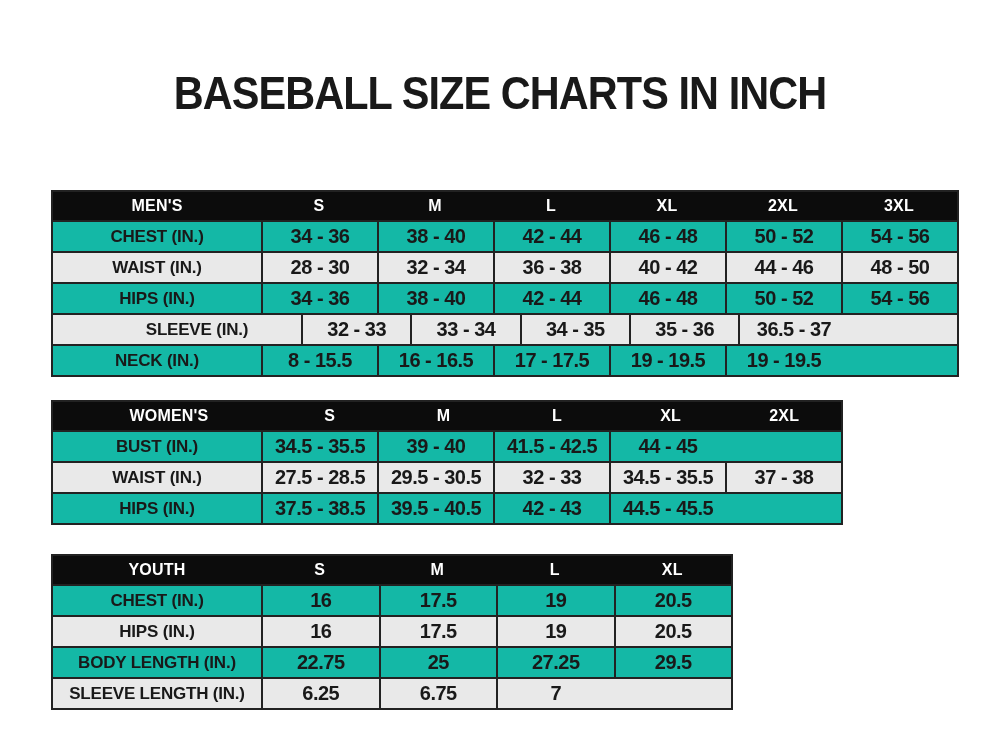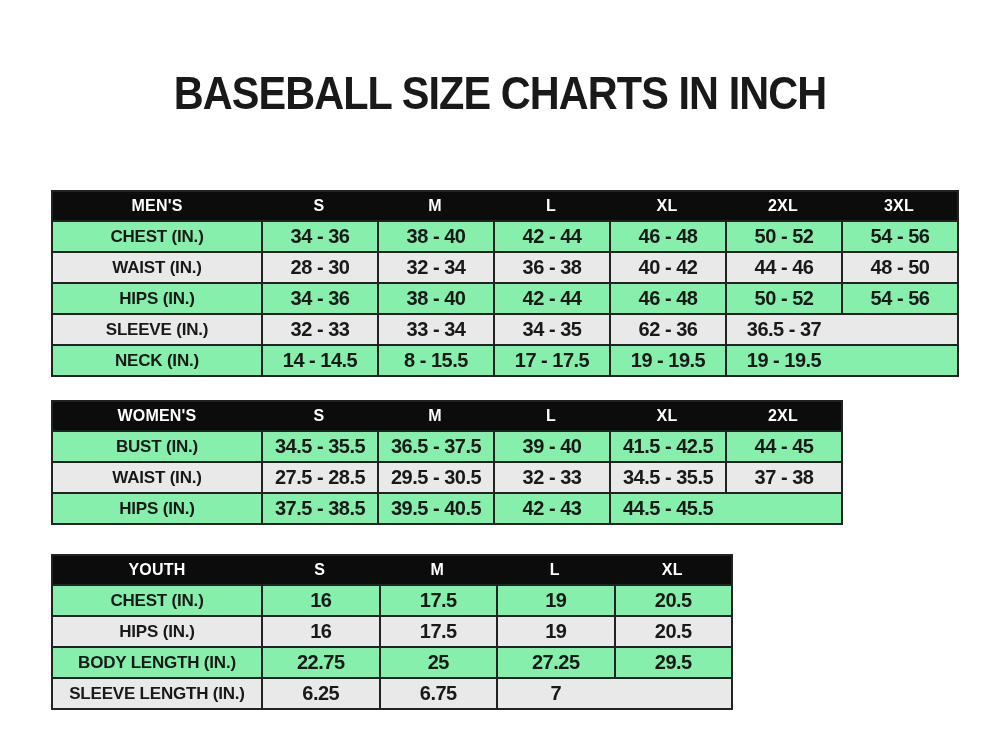--- a/index.html
+++ b/index.html
@@ -19,21 +19,21 @@
     white-space:nowrap;
   }
   .size-table{
     position:absolute;left:45px;border:2px solid var(--border);background:#fff;margin-left:6px;
   }
   .size-table.mens{top:190px;width:904px}
   .size-table.womens{top:400px;width:788px}
   .size-table.youth{top:554px;width:678px}
   .trow{display:grid}
   .trow.header{height:28px;background:var(--header-bg)}
-  .trow.data{height:29px;border-top:2px solid var(--border);background:#86efac}
+  .trow.data{height:29px;border-top:2px solid var(--border);background:#14b8a6}
   .trow.data.alt{background:var(--stripe)}
   .cell{
     display:flex;align-items:center;justify-content:center;
     white-space:nowrap;overflow:hidden;
   }
   .trow.data .cell + .cell{border-left:2px solid var(--border)}
   .hcell{color:var(--header-text);font-size:16px;font-weight:700;letter-spacing:.2px}
   .labelcell{font-size:17px;font-weight:700;color:var(--text);letter-spacing:-.2px}
   .valuecell{font-size:20px;font-weight:700;color:var(--text);letter-spacing:-.5px}
 </style>
@@ -73,50 +73,49 @@
         </div>
         <div class="trow data" style="grid-template-columns: 208px repeat(6, 1fr);">
           <div class="cell labelcell">HIPS (IN.)</div>
           <div class="cell valuecell">34 - 36</div>
           <div class="cell valuecell">38 - 40</div>
           <div class="cell valuecell">42 - 44</div>
           <div class="cell valuecell">46 - 48</div>
           <div class="cell valuecell">50 - 52</div>
           <div class="cell valuecell">54 - 56</div>
         </div>
-        <div class="trow data alt" style="grid-template-columns: 208px repeat(6, 1fr);">
+        <div class="trow data alt" style="grid-template-columns: 208px repeat(6, 1fr); padding-left: 40px;">
           <div class="cell labelcell">SLEEVE (IN.)</div>
           <div class="cell valuecell">32 - 33</div>
           <div class="cell valuecell">33 - 34</div>
           <div class="cell valuecell">34 - 35</div>
-          <div class="cell valuecell">62 - 36</div>
+          <div class="cell valuecell">35 - 36</div>
           <div class="cell valuecell">36.5 - 37</div>
         </div>
         <div class="trow data" style="grid-template-columns: 208px repeat(6, 1fr);">
           <div class="cell labelcell">NECK (IN.)</div>
-          <div class="cell valuecell">14 - 14.5</div>
           <div class="cell valuecell">8 - 15.5</div>
+          <div class="cell valuecell">16 - 16.5</div>
           <div class="cell valuecell">17 - 17.5</div>
           <div class="cell valuecell">19 - 19.5</div>
           <div class="cell valuecell">19 - 19.5</div>
         </div>
       </div>
       <div class="size-table womens">
-        <div class="trow header" style="grid-template-columns: 208px repeat(5, 1fr);">
+        <div class="trow header" style="grid-template-columns: 208px repeat(5, 1fr); padding-left: 12px;">
           <div class="cell hcell">WOMEN'S</div>
           <div class="cell hcell">S</div>
           <div class="cell hcell">M</div>
           <div class="cell hcell">L</div>
           <div class="cell hcell">XL</div>
           <div class="cell hcell">2XL</div>
         </div>
         <div class="trow data" style="grid-template-columns: 208px repeat(5, 1fr);">
           <div class="cell labelcell">BUST (IN.)</div>
           <div class="cell valuecell">34.5 - 35.5</div>
-          <div class="cell valuecell">36.5 - 37.5</div>
           <div class="cell valuecell">39 - 40</div>
           <div class="cell valuecell">41.5 - 42.5</div>
           <div class="cell valuecell">44 - 45</div>
         </div>
         <div class="trow data alt" style="grid-template-columns: 208px repeat(5, 1fr);">
           <div class="cell labelcell">WAIST (IN.)</div>
           <div class="cell valuecell">27.5 - 28.5</div>
           <div class="cell valuecell">29.5 - 30.5</div>
           <div class="cell valuecell">32 - 33</div>
           <div class="cell valuecell">34.5 - 35.5</div>

